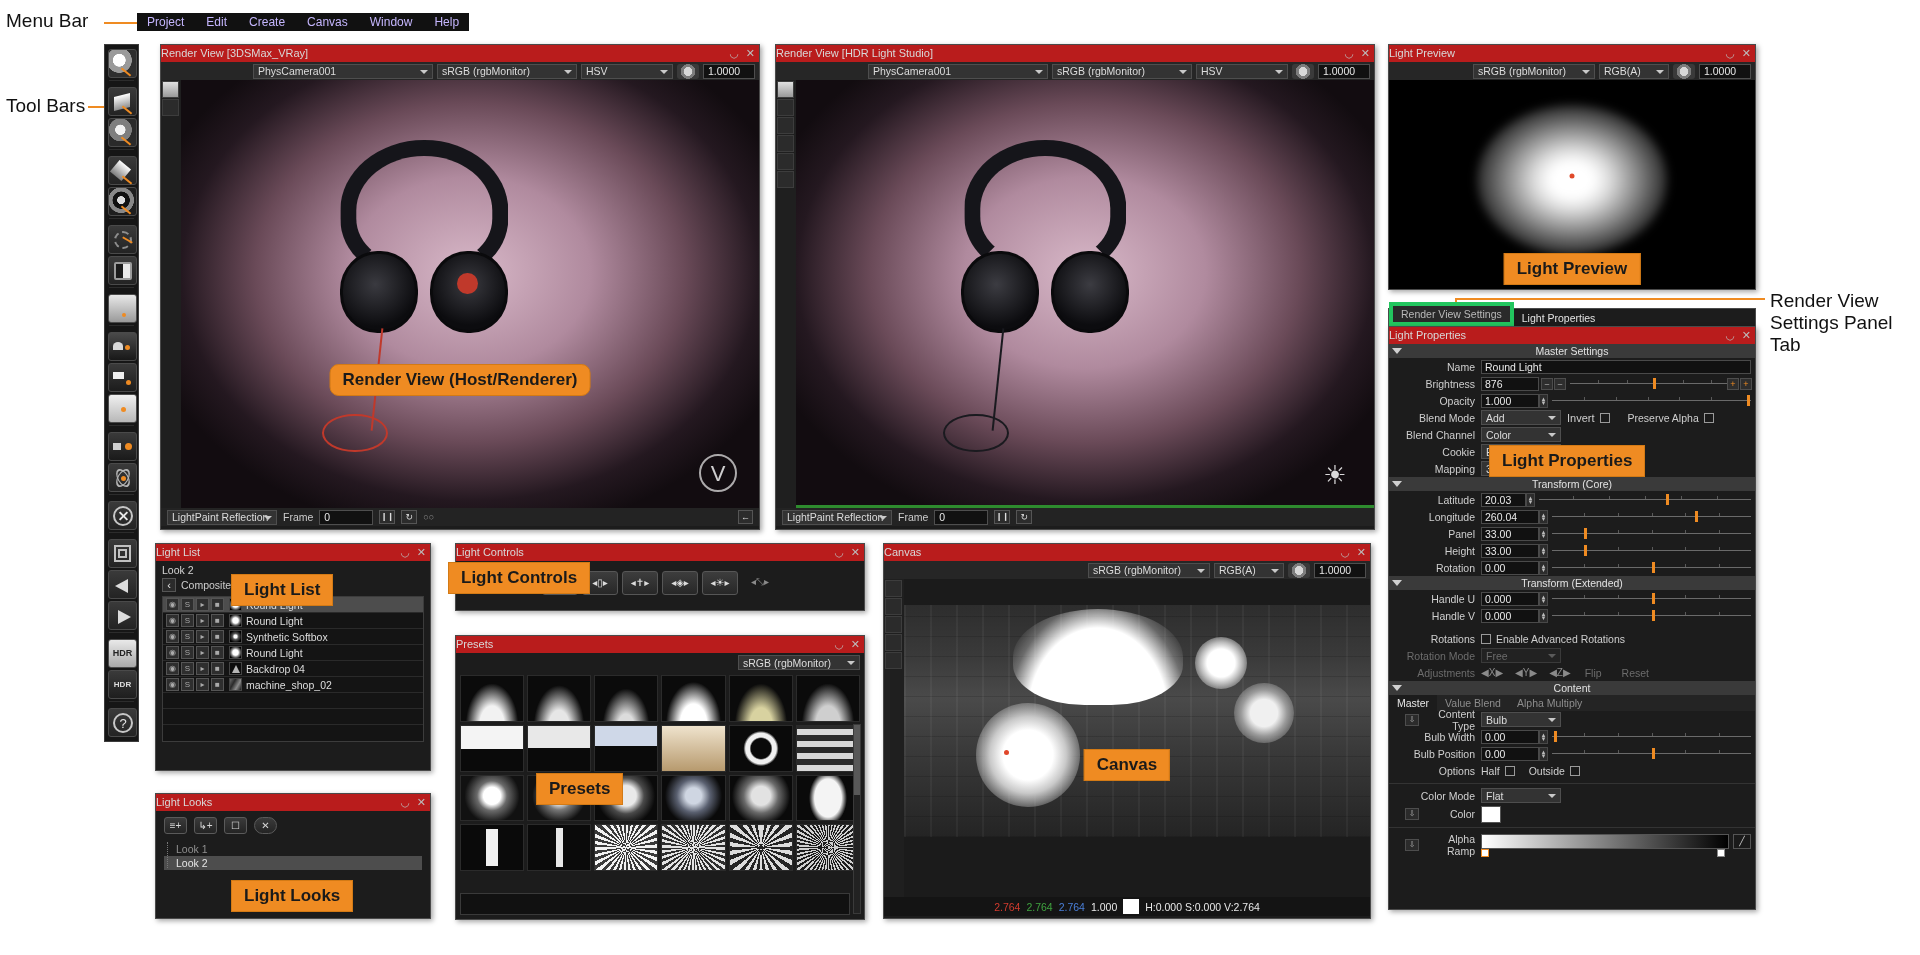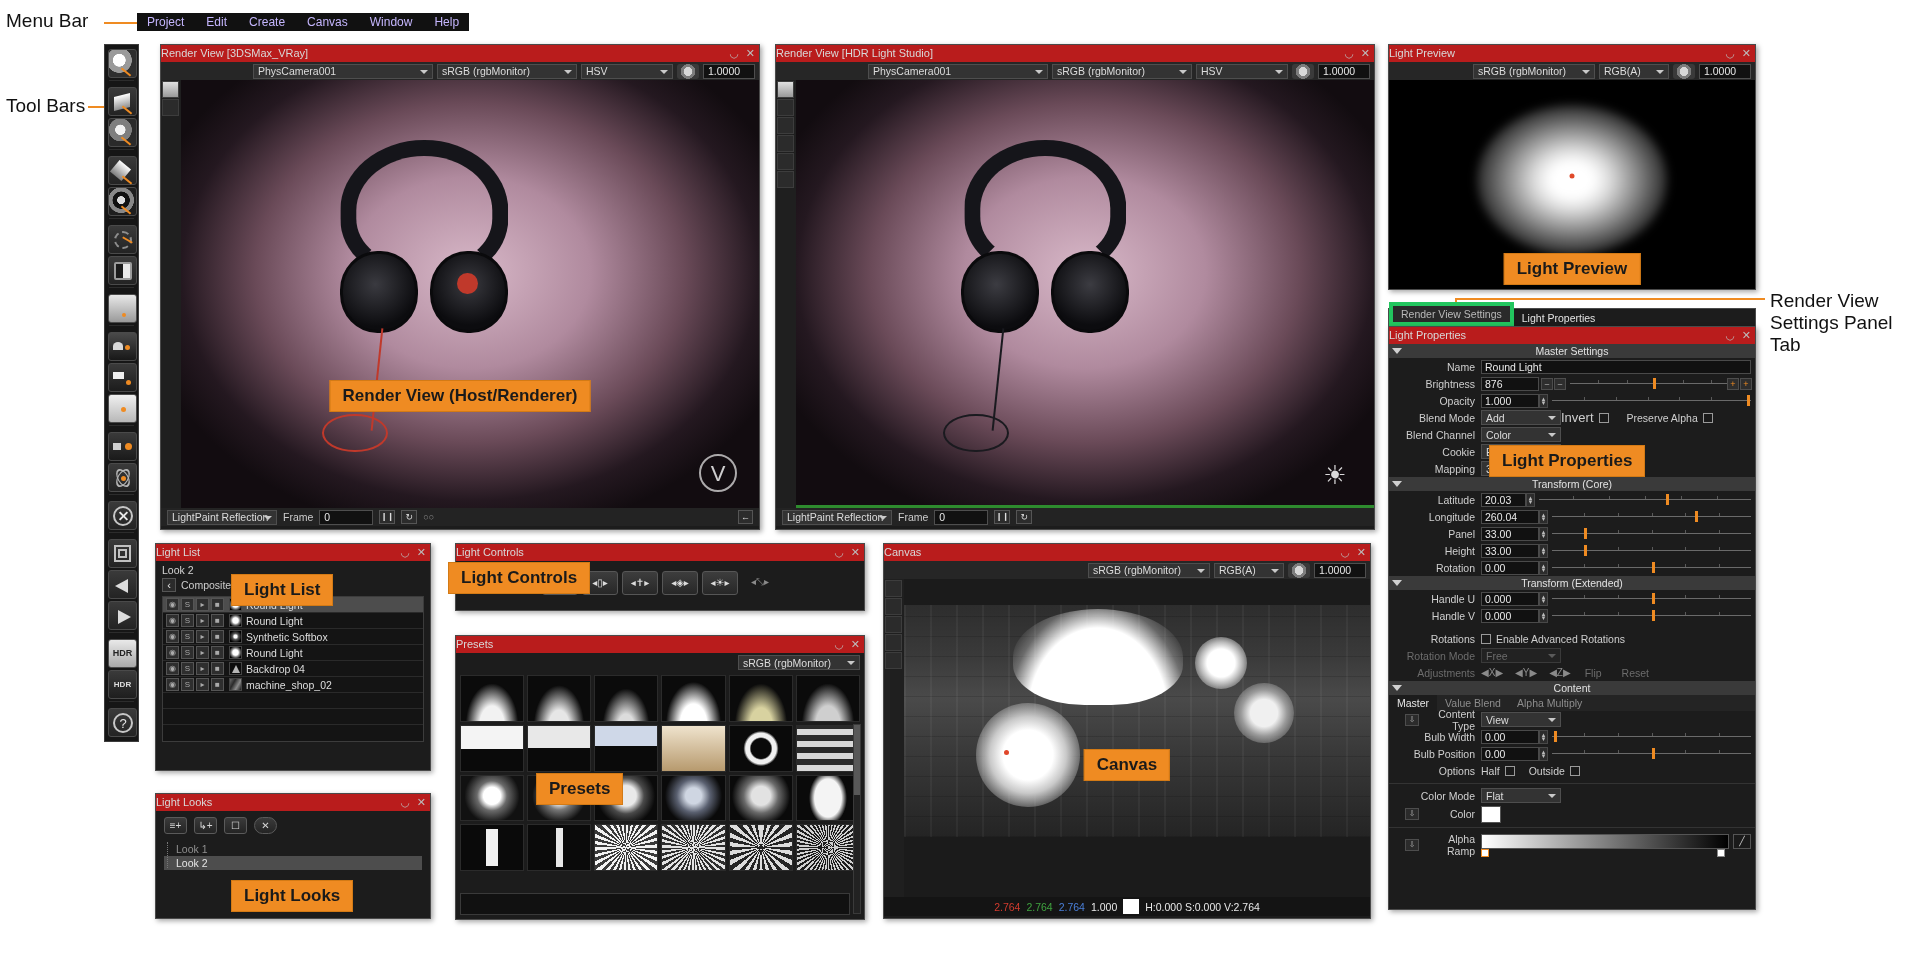--- a/index.html
+++ b/index.html
@@ -221,21 +221,21 @@
     <div style="position:absolute;left:30%;top:40%;width:13%;height:19%;background:radial-gradient(circle at 45% 40%,#3a3a40,#0c0c0f 70%);border-radius:48%;border:3px solid #0a0a0c;"></div>
     <div style="position:absolute;left:45%;top:40%;width:13%;height:19%;background:radial-gradient(circle at 50% 40%,#3a3a40,#0c0c0f 70%);border-radius:48%;border:3px solid #0a0a0c;"></div>
     <div style="position:absolute;left:49.5%;top:45%;width:3.5%;height:5%;background:#c0392b;border-radius:50%;"></div>
     <div style="position:absolute;left:36%;top:58%;width:2px;height:24%;background:#c0392b;transform:rotate(6deg);"></div>
     <div style="position:absolute;left:27%;top:78%;width:11%;height:9%;border:2px solid #c0392b;border-radius:50%;"></div>
     <div style="position:absolute;right:22px;bottom:16px;width:38px;height:38px;border:2px solid rgba(255,255,255,.65);border-radius:50%;color:rgba(255,255,255,.8);font-size:22px;text-align:center;line-height:36px;">V</div>
     <div class="vmini" style="height:100%;">
       <i style="background:linear-gradient(#e0e0e0,#999)"></i>
       <i></i>
     </div>
-    <div class="overlay" style="left:50%;top:300px;transform:translateX(-50%);">Render View (Host/Renderer)</div>
+    <div class="overlay" style="left:50%;top:284px;transform:translateX(-50%);border-radius:9px;">Render View (Host/Renderer)</div>
   </div>
   <div class="botbar">
     <div class="dd" style="width:110px">
         <span>LightPaint Reflection</span>
         <span class="caret"></span>
       </div>
     <span>Frame</span>
     <div class="numbox" style="width:54px">0</div>
     <div style="width:16px;height:14px;border:1px solid #555;background:#2c2c2c;color:#ddd;font-size:8px;text-align:center;line-height:12px">❙❙</div>
     <div style="width:16px;height:14px;border:1px solid #555;background:#2c2c2c;color:#ddd;font-size:9px;text-align:center;line-height:12px">↻</div>
@@ -383,21 +383,21 @@
         <div class="tick" style="left:80%"></div>
       <div class="hnd" style="left:98%"></div>
     </div>
   </div>
   <div class="prow">
     <div class="plab">Blend Mode</div>
     <div class="dd" style="width:80px">
         <span>Add</span>
         <span class="caret"></span>
       </div>
-    <span style="color:#cfcfcf;font-size:13px;">Invert</span>
+    <span style="color:#cfcfcf;font-size:11px;margin-left:6px">Invert</span>
     <span class="cbox" style="margin-left:5px"></span>
     <span style="color:#cfcfcf;font-size:10.5px;margin-left:18px">Preserve Alpha</span>
     <span class="cbox" style="margin-left:5px"></span>
   </div>
   <div class="prow">
     <div class="plab">Blend Channel</div>
     <div class="dd" style="width:80px">
         <span>Color</span>
         <span class="caret"></span>
       </div>
@@ -568,21 +568,21 @@
   </div>
   <div style="display:flex;align-items:flex-end;height:16px;background:#242424;">
     <div class="ptab" style="background:#1c1c1c;color:#e6e6e6;">Master</div>
     <div class="ptab" style="color:#8d8d8d;">Value Blend</div>
     <div class="ptab" style="color:#8d8d8d;">Alpha Multiply</div>
   </div>
   <div class="prow">
     <span style="width:14px;height:12px;margin-left:2px;border:1px solid #4d4d4d;background:#2b2b2b;color:#aaa;font-size:8px;text-align:center;line-height:10px">⇩</span>
     <div class="plab" style="width:62px">Content Type</div>
     <div class="dd" style="width:80px">
-        <span>View</span>
+        <span>Bulb</span>
         <span class="caret"></span>
       </div>
   </div>
   <div class="prow">
     <div class="plab">Bulb Width</div>
     <div class="pfield" style="width:58px">0.00</div>
     <div class="spin">
         <span>▲</span>
         <span>▼</span>
       </div>

